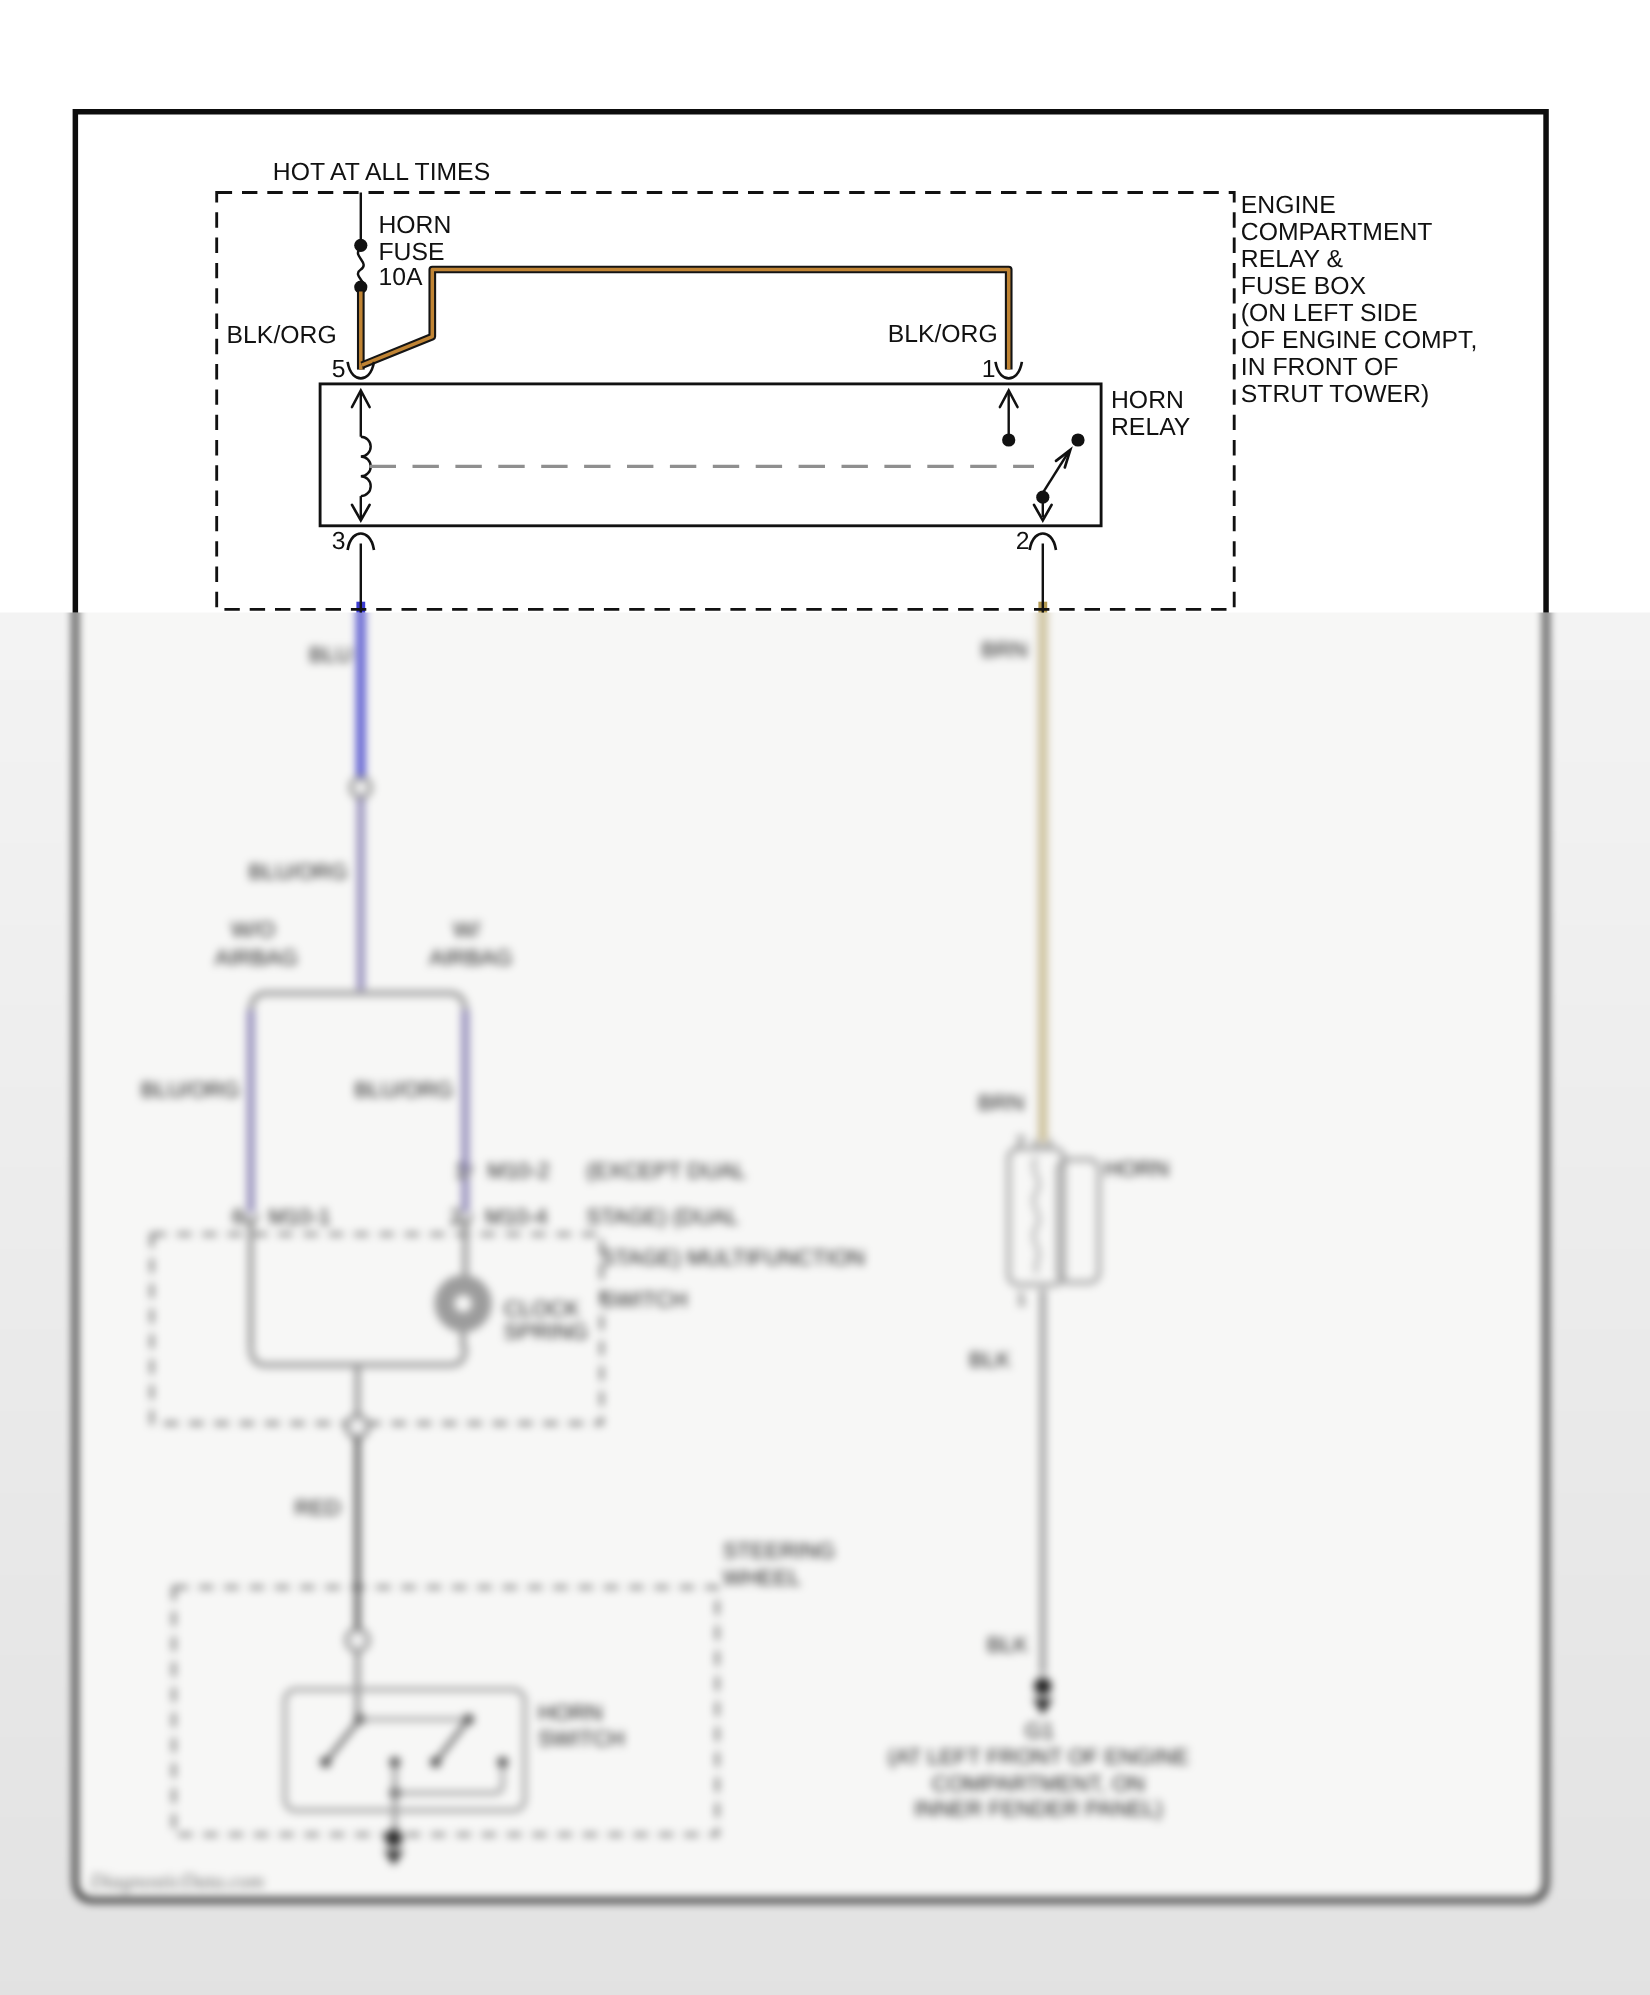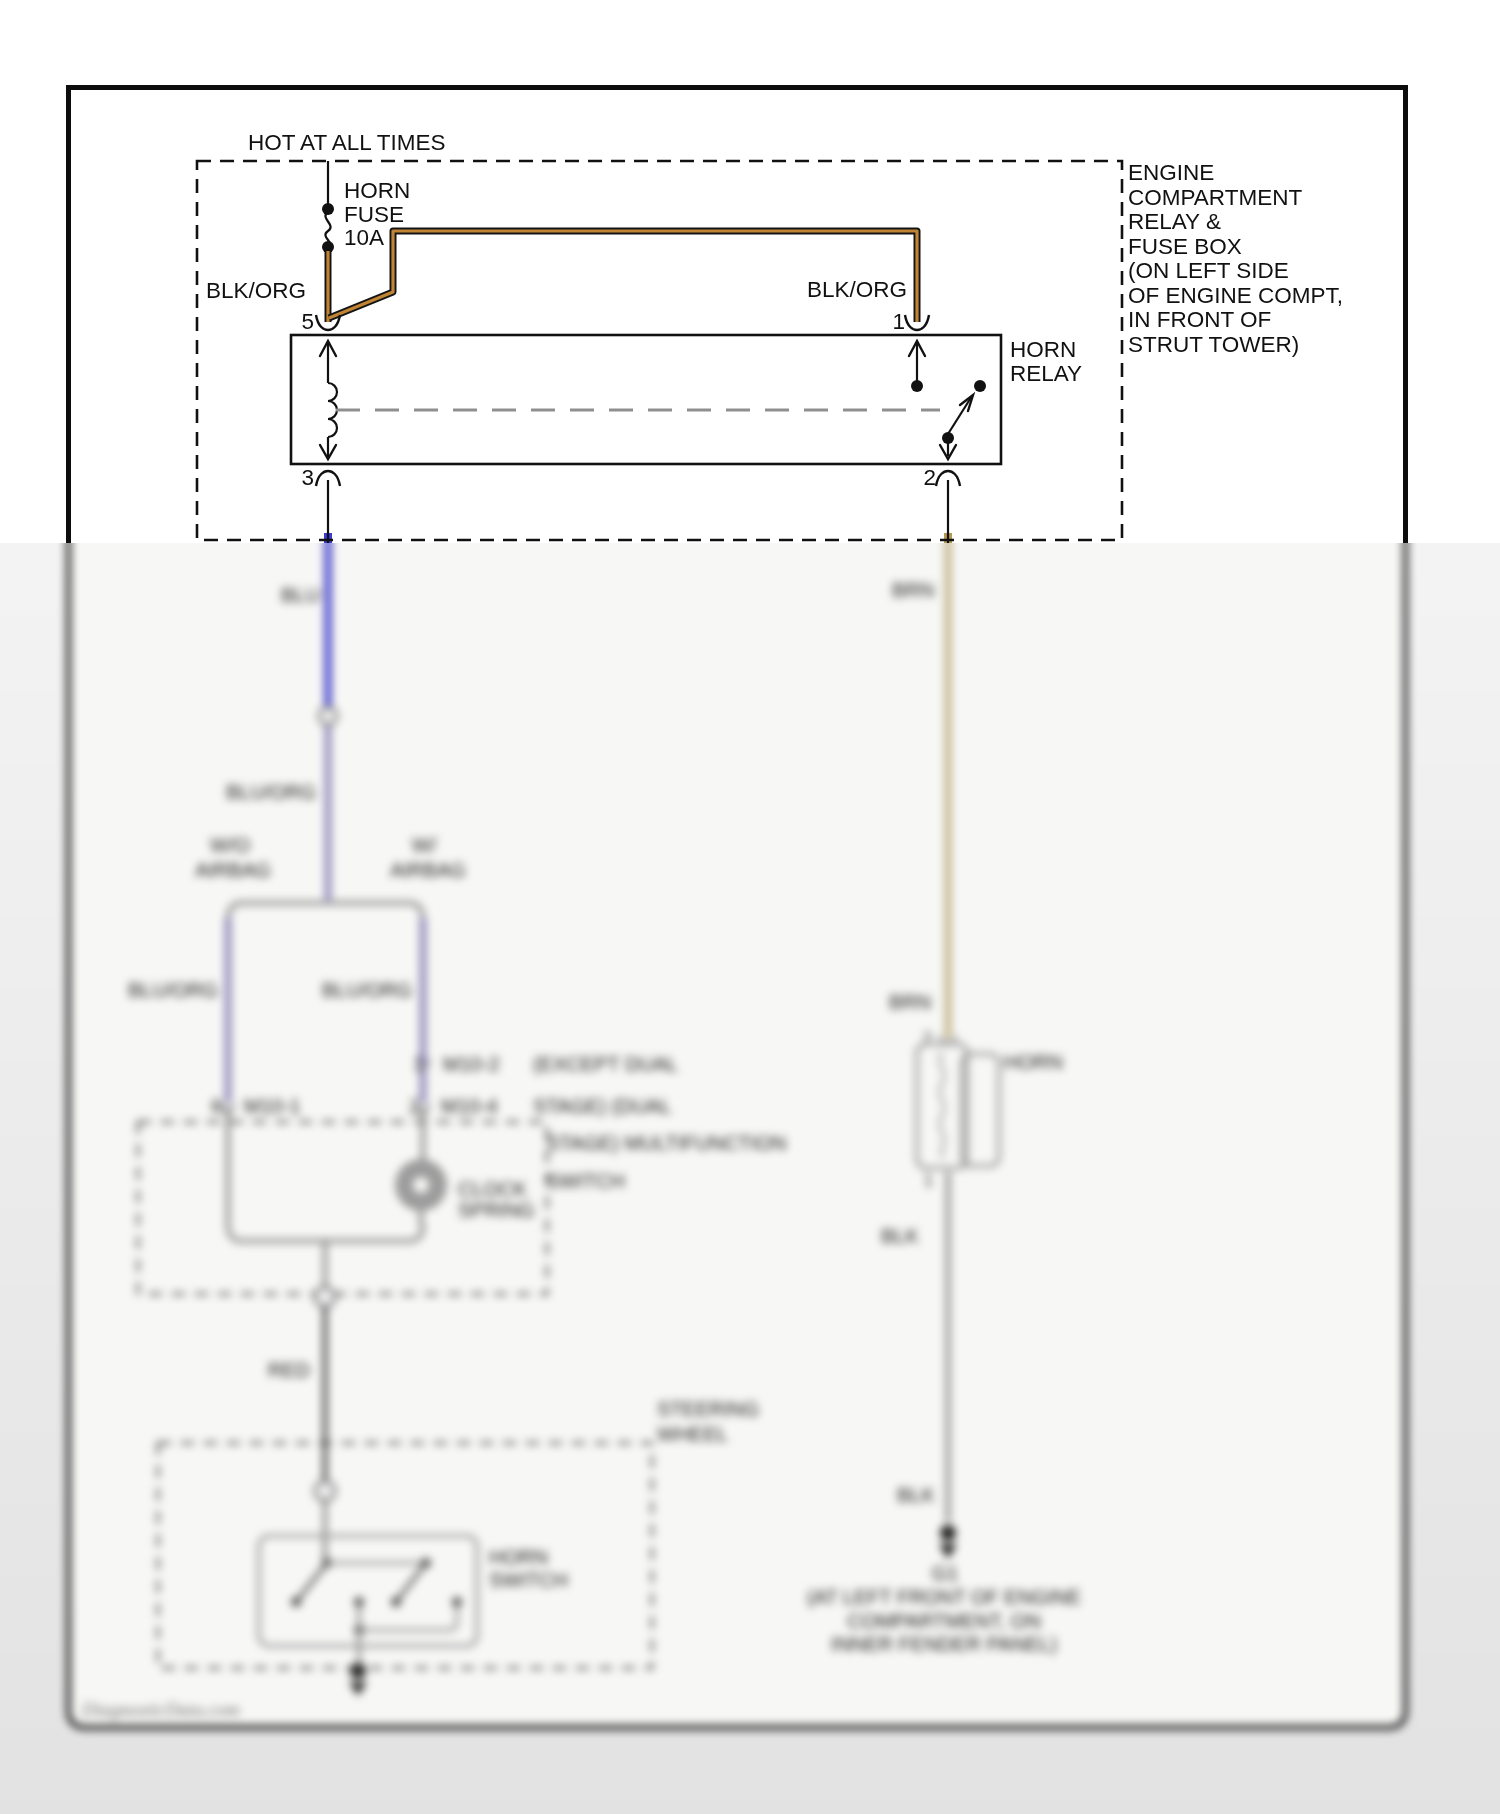--- a/index.html
+++ b/index.html
@@ -1,20 +1,20 @@
 <!DOCTYPE html>
 <html><head>
 <meta charset="utf-8">
 <style>
   html,body{margin:0;padding:0;background:#ffffff;}
   #stage{position:relative;width:1500px;height:1814px;overflow:hidden;background:#ffffff;
          font-family:"Liberation Sans",sans-serif;}
   #blur-layer{position:absolute;left:-12px;top:-12px;width:1524px;height:1838px;
               filter:blur(4px) saturate(0.92);}
-  #sharp-layer{position:absolute;left:0;top:2px;width:1384px;height:541px;}
+  #sharp-layer{position:absolute;left:0;top:16px;width:1384px;height:541px;}
   svg{display:block;}
   text{font-family:"Liberation Sans",sans-serif;fill:#111;}
   .t22{font-size:22.5px;}
   .t20{font-size:20px;}
   .t17{font-size:16px;}
   .btxt{fill:#1c1c1c;}
   .wm{font-family:"Liberation Serif",serif;font-style:italic;font-size:19px;fill:#6f6f6f;}
   .thin{stroke:#111;stroke-width:2.2;fill:none;}
   .box{stroke:#111;stroke-width:2.6;fill:none;}
   .dashbox{stroke:#111;stroke-width:2.6;fill:none;stroke-dasharray:14 9;}

